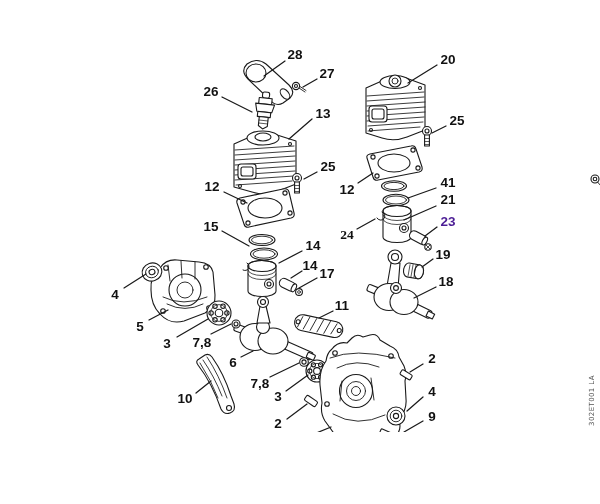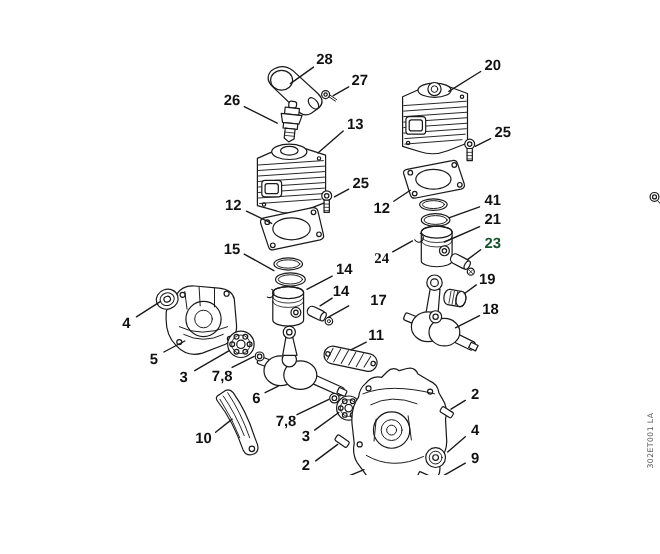--- a/index.html
+++ b/index.html
@@ -345,25 +345,25 @@
       <div class="callout" style="left: 211px; top: 91px; color: rgb(17, 17, 17);">26</div>
       <div class="callout" style="left: 323px; top: 113px; color: rgb(17, 17, 17);">13</div>
       <div class="callout" style="left: 448px; top: 59px; color: rgb(17, 17, 17);">20</div>
       <div class="callout" style="left: 457px; top: 120px; color: rgb(17, 17, 17);">25</div>
       <div class="callout" style="left: 328px; top: 166px; color: rgb(17, 17, 17);">25</div>
       <div class="callout" style="left: 212px; top: 186px; color: rgb(17, 17, 17);">12</div>
       <div class="callout" style="left: 347px; top: 189px; color: rgb(17, 17, 17);">12</div>
       <div class="callout" style="left: 448px; top: 182px; color: rgb(17, 17, 17);">41</div>
       <div class="callout" style="left: 448px; top: 199px; color: rgb(17, 17, 17);">21</div>
       <div class="callout" style="left: 347px; top: 235px; color: rgb(17, 17, 17); font-family: Liberation Serif, serif;">24</div>
-      <div class="callout" style="left: 448px; top: 221px; color: #14532d;">23</div>
+      <div class="callout" style="left: 448px; top: 221px; color: #4c1d95;">23</div>
       <div class="callout" style="left: 211px; top: 226px; color: rgb(17, 17, 17);">15</div>
       <div class="callout" style="left: 313px; top: 245px; color: rgb(17, 17, 17); text-align: center;">14</div>
       <div class="callout" style="left: 310px; top: 265px; color: rgb(17, 17, 17);">14</div>
-      <div class="callout" style="left: 327px; top: 273px; color: rgb(17, 17, 17); margin-left: 17px;">17</div>
+      <div class="callout" style="left: 327px; top: 273px; color: rgb(17, 17, 17);">17</div>
       <div class="callout" style="left: 115px; top: 294px; color: rgb(17, 17, 17);">4</div>
       <div class="callout" style="left: 140px; top: 326px; color: rgb(17, 17, 17);">5</div>
       <div class="callout" style="left: 167px; top: 343px; color: rgb(17, 17, 17);">3</div>
       <div class="callout" style="left: 202px; top: 342px; color: rgb(17, 17, 17);">7,8</div>
       <div class="callout" style="left: 233px; top: 362px; color: rgb(17, 17, 17);">6</div>
       <div class="callout" style="left: 185px; top: 398px; color: rgb(17, 17, 17);">10</div>
       <div class="callout" style="left: 260px; top: 383px; color: rgb(17, 17, 17);">7,8</div>
       <div class="callout" style="left: 278px; top: 396px; color: rgb(17, 17, 17);">3</div>
       <div class="callout" style="left: 278px; top: 423px; color: rgb(17, 17, 17);">2</div>
       <div class="callout" style="left: 300px; top: 440px; color: rgb(17, 17, 17);">1</div>

